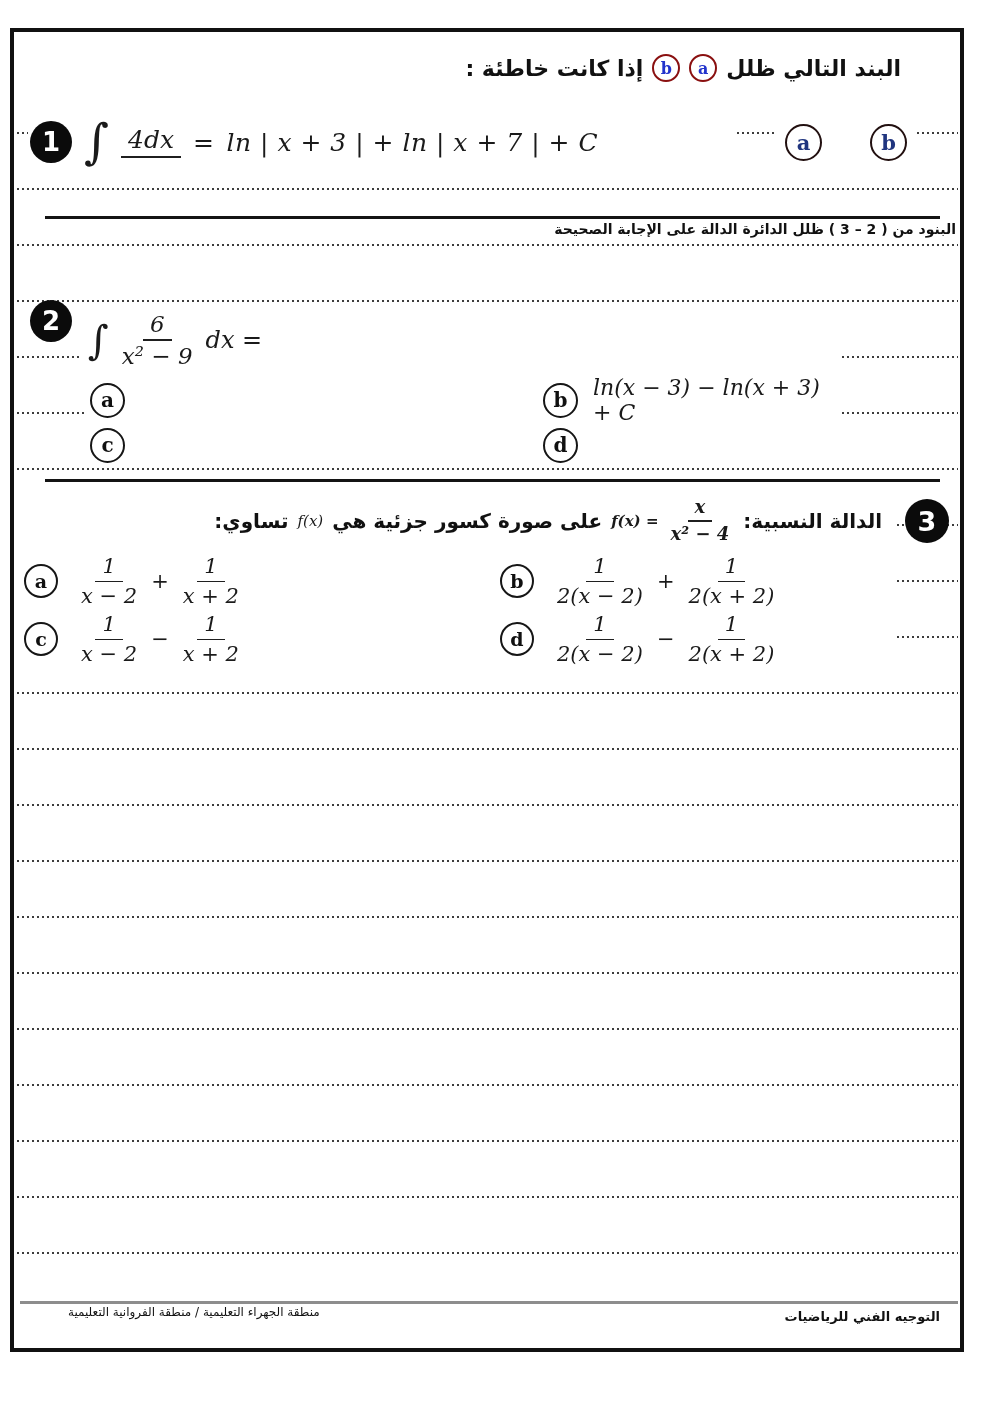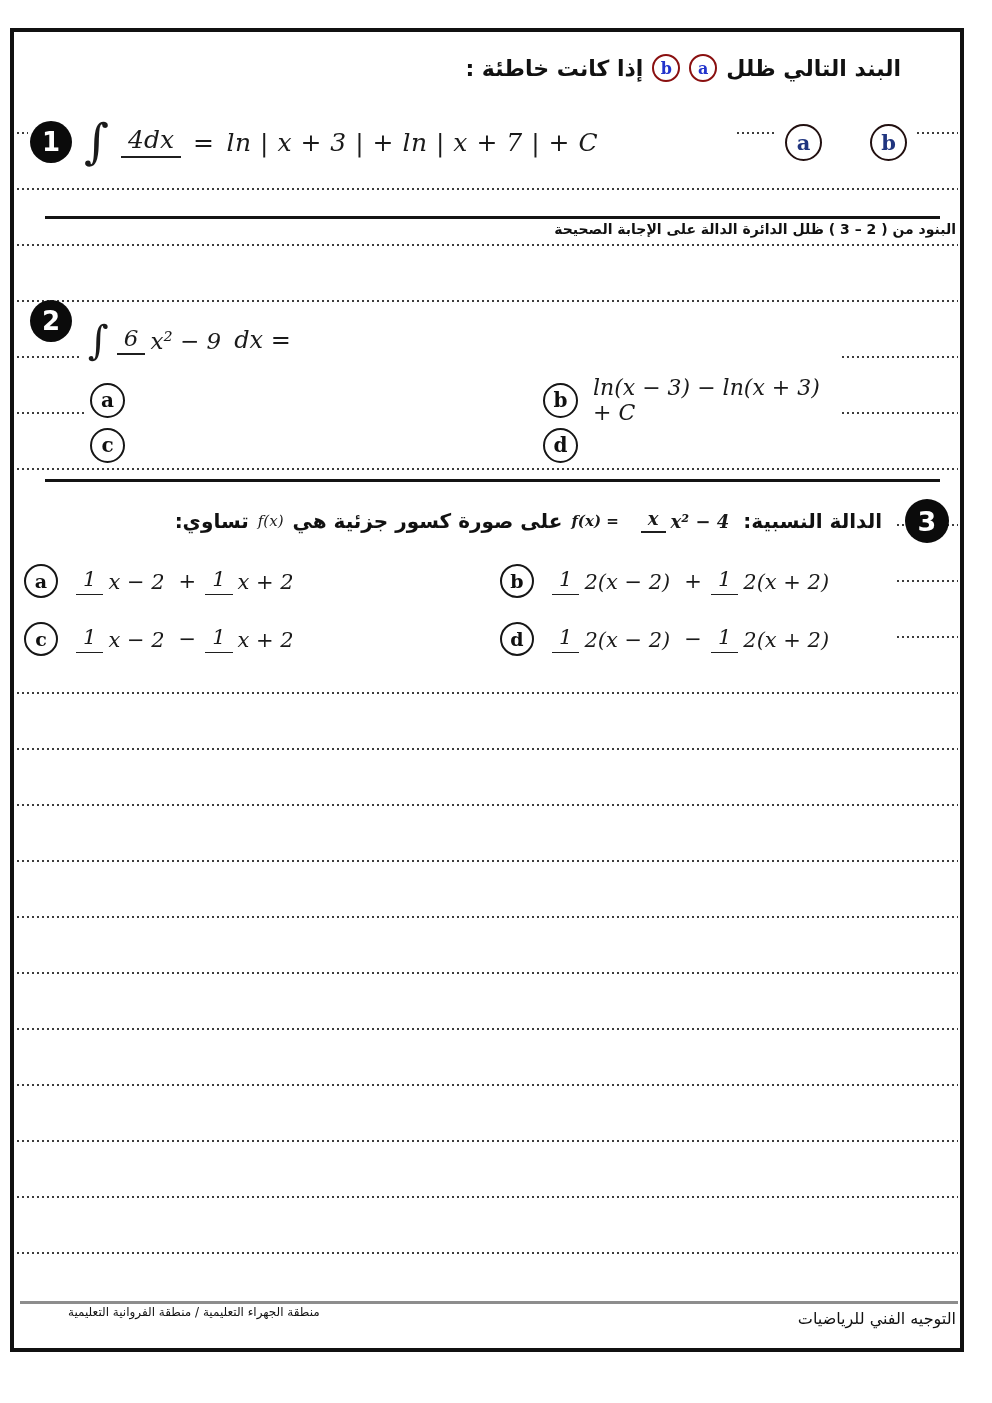--- a/index.html
+++ b/index.html
@@ -18,21 +18,21 @@
 
   
   .dotline {
     position:absolute; left:12px; width:946px; height:2px; z-index:0;
     background-image:repeating-linear-gradient(90deg,#3c3c3c 0 2px,transparent 2px 5px);
   }
 
   .arabic { font-family:"DejaVu Sans", sans-serif; font-weight:bold; color:#111; }
   .math   { font-family:"DejaVu Serif", serif; font-style:italic; color:#1a1a1a; }
 
-  .frac { display:inline-flex; flex-direction:row; align-items:center; line-height:1.15; }
+  .frac { display:inline-flex; flex-direction:column; align-items:center; line-height:1.15; }
   .frac .num { border-bottom:2px solid #1f1f1f; padding:0 7px 2px; }
   .frac .den { padding:2px 5px 0; }
 
   .intg { font-family:"DejaVu Serif", serif; font-style:italic; line-height:0.9; color:#1a1a1a; }
 
   
   .hdr {
     position:absolute; top:44px; right:87px; height:48px; z-index:2;
     display:flex; direction:rtl; align-items:center; gap:9px;
     font-size:22px; background:#fff; padding:0 4px;
@@ -99,36 +99,36 @@
     flex:0 0 auto; cursor:pointer;
   }
   .oexpr { font-size:22px; }
 
   
   .q3hdr {
     position:absolute; left:14px; top:492px; width:880px; height:58px; background:#fff; z-index:2;
     display:flex; direction:rtl; align-items:center; gap:9px; padding-right:12px;
     font-size:20px;
   }
-  .formula { display:inline-flex; direction:ltr; unicode-bidi:isolate; align-items:center; gap:22px; }
+  .formula { display:inline-flex; direction:ltr; unicode-bidi:isolate; align-items:center; gap:7px; }
   .q3hdr .math { font-size:15px; }
   .q3hdr .frac { font-size:18px; }
   .q3badge { position:absolute; left:905px; top:499px; width:44px; height:44px; font-size:27px; z-index:2; }
   .q3opts {
     position:absolute; left:14px; top:552px; width:880px; height:116px; background:#fff; z-index:2;
     display:grid; grid-template-columns:476px auto; grid-template-rows:1fr 1fr;
   }
   .fgroup { display:inline-flex; direction:ltr; align-items:center; gap:9px; font-size:21px; }
   .fgroup .frac .num { border-bottom-width:1.5px; }
   .q3opts .obubble { width:34px; height:34px; font-size:19px; }
   .q3opts .opt { gap:18px; padding-left:10px; }
 
   
   .footline { position:absolute; left:20px; top:1301px; width:938px; height:3px; background:#8d8d8d; z-index:2; }
-  .footR { position:absolute; right:36px; top:1309px; font-size:16px; font-weight:normal; z-index:2; }
+  .footR { position:absolute; right:52px; top:1309px; font-size:13px; font-weight:bold; z-index:2; }
   .footL { position:absolute; left:68px; top:1305px; font-size:12px; font-weight:normal; z-index:2; }
 </style>
 </head>
 <body>
 
 <div class="page">
 
   <div id="rules">
       <div class="dotline" style="top: 132px;"></div>
       <div class="dotline" style="top: 188px;"></div>

